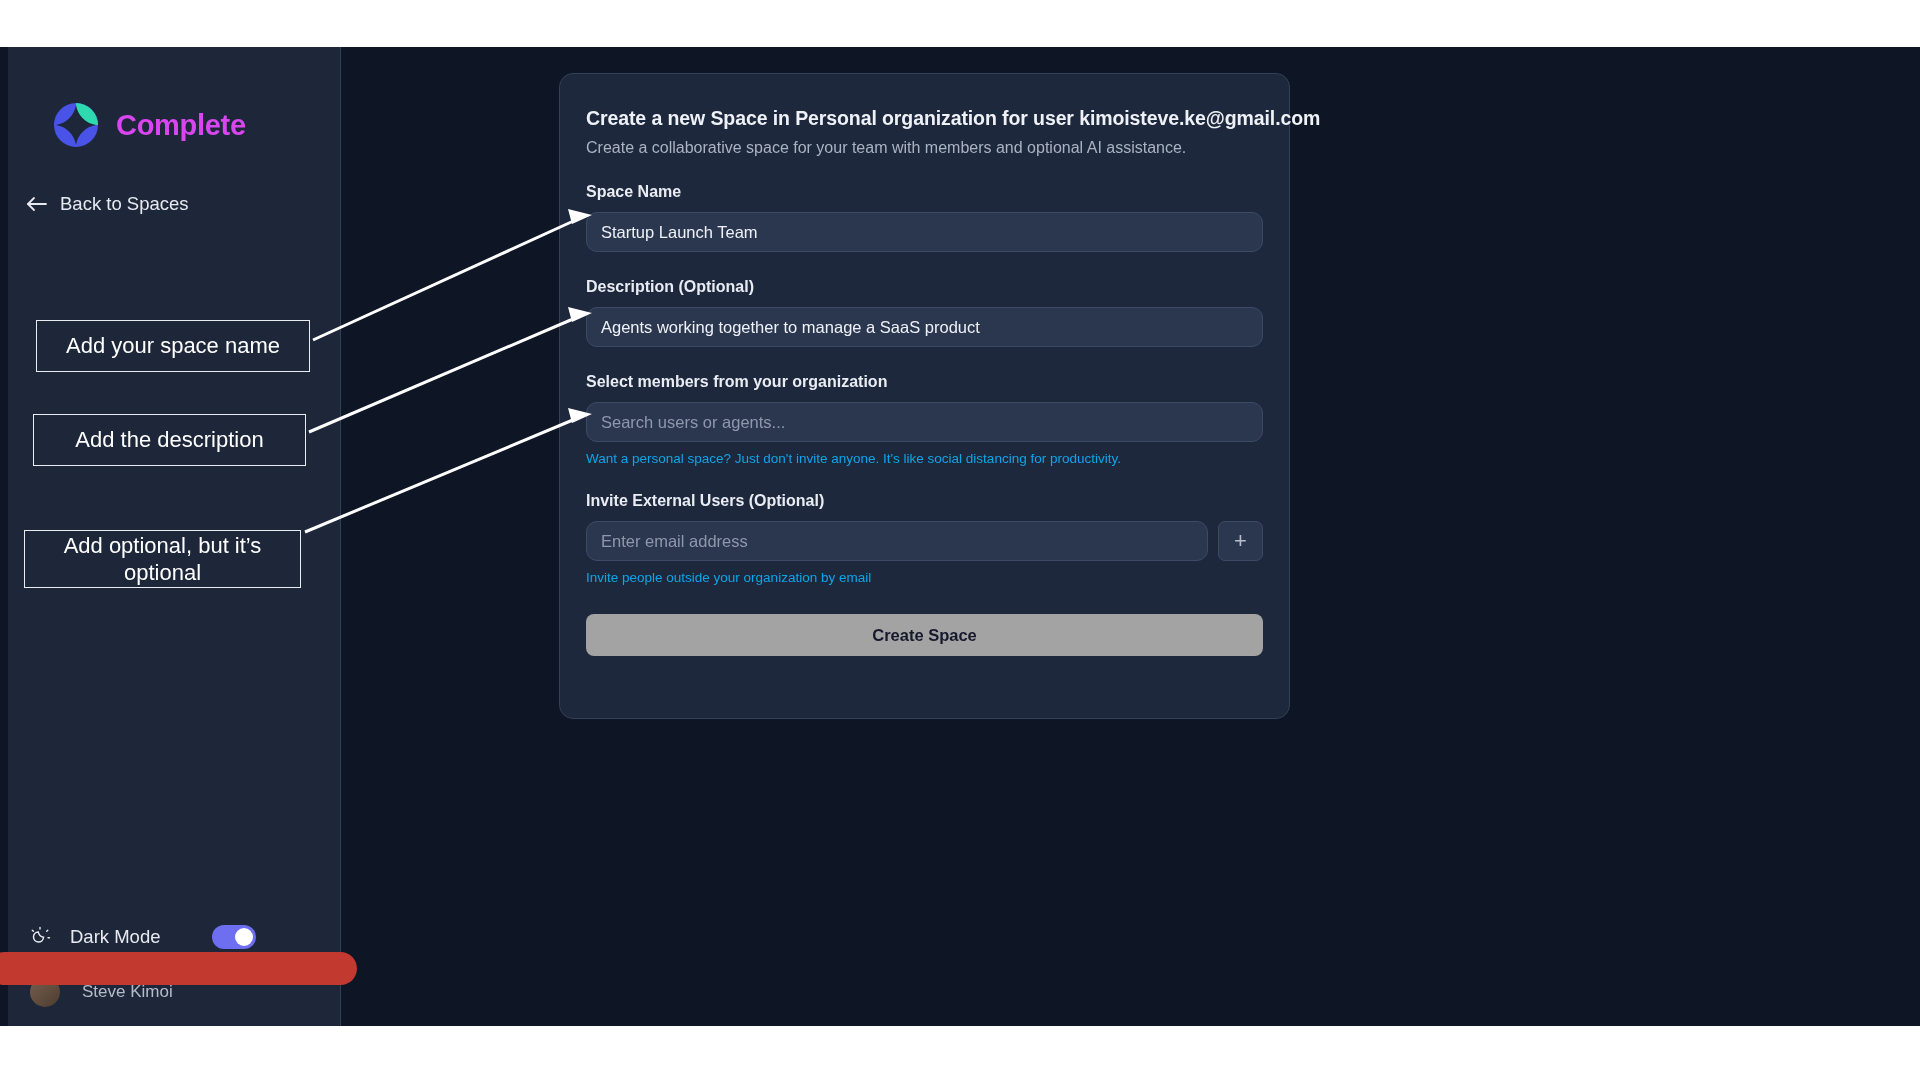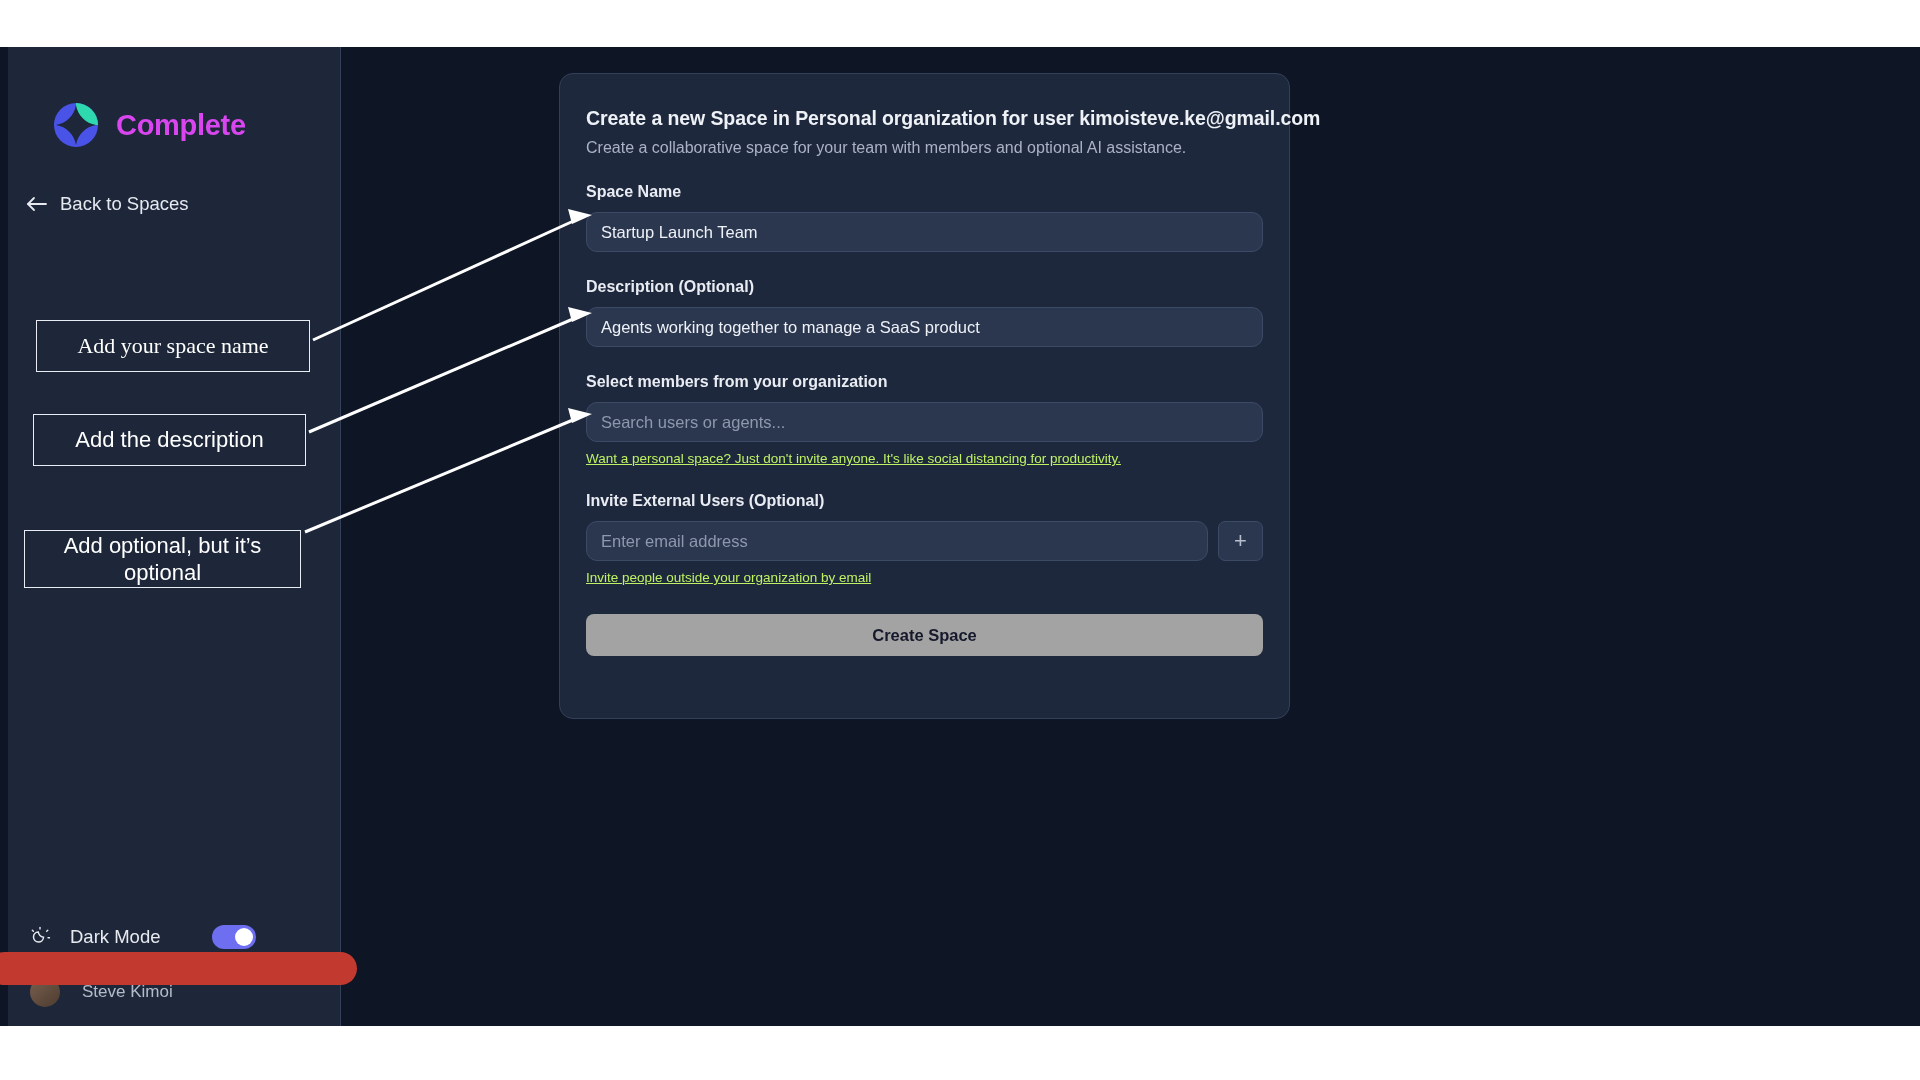--- a/index.html
+++ b/index.html
@@ -135,21 +135,21 @@
     border: 1px solid #3c4a66;
     border-radius: 11px;
     display: flex; align-items: center;
     padding: 0 14px;
     font-size: 16.5px; color: #eef1f7;
     cursor: text;
   }
   .text-input.placeholder { color: #8e98ad; }
   .helper-text {
     margin-top: 9px;
-    font-size: 13.5px; color: #bef264; text-decoration: underline;
+    font-size: 13.5px; color: #0ea5e9;
   }
   .invite-row {
     margin-top: 11px;
     display: flex; align-items: center; gap: 10px;
   }
   .invite-row .text-input { width: 622px; margin-top: 0; }
   .add-btn {
     width: 45px; height: 40px;
     background: #2b374f;
     border: 1px solid #3c4a66;
@@ -178,21 +178,21 @@
     position: absolute;
     border: 1.4px solid #e9ecf2;
     background: transparent;
     color: #ffffff;
     font-size: 22px;
     display: flex; align-items: center; justify-content: center;
     text-align: center;
     padding: 6px 14px;
     line-height: 1.25;
   }
-  #callout-name { left: 36px; top: 320px; width: 274px; height: 52px; font-family: Liberation Serif, serif; }
+  #callout-name { left: 36px; top: 320px; width: 274px; height: 52px; }
   #callout-desc { left: 33px; top: 414px; width: 273px; height: 52px; }
   #callout-members { left: 24px; top: 530px; width: 277px; height: 58px; }
 </style>
 </head>
 <body>
 
 <div id="root">
 
   <div id="window-chrome-top"></div>
 

